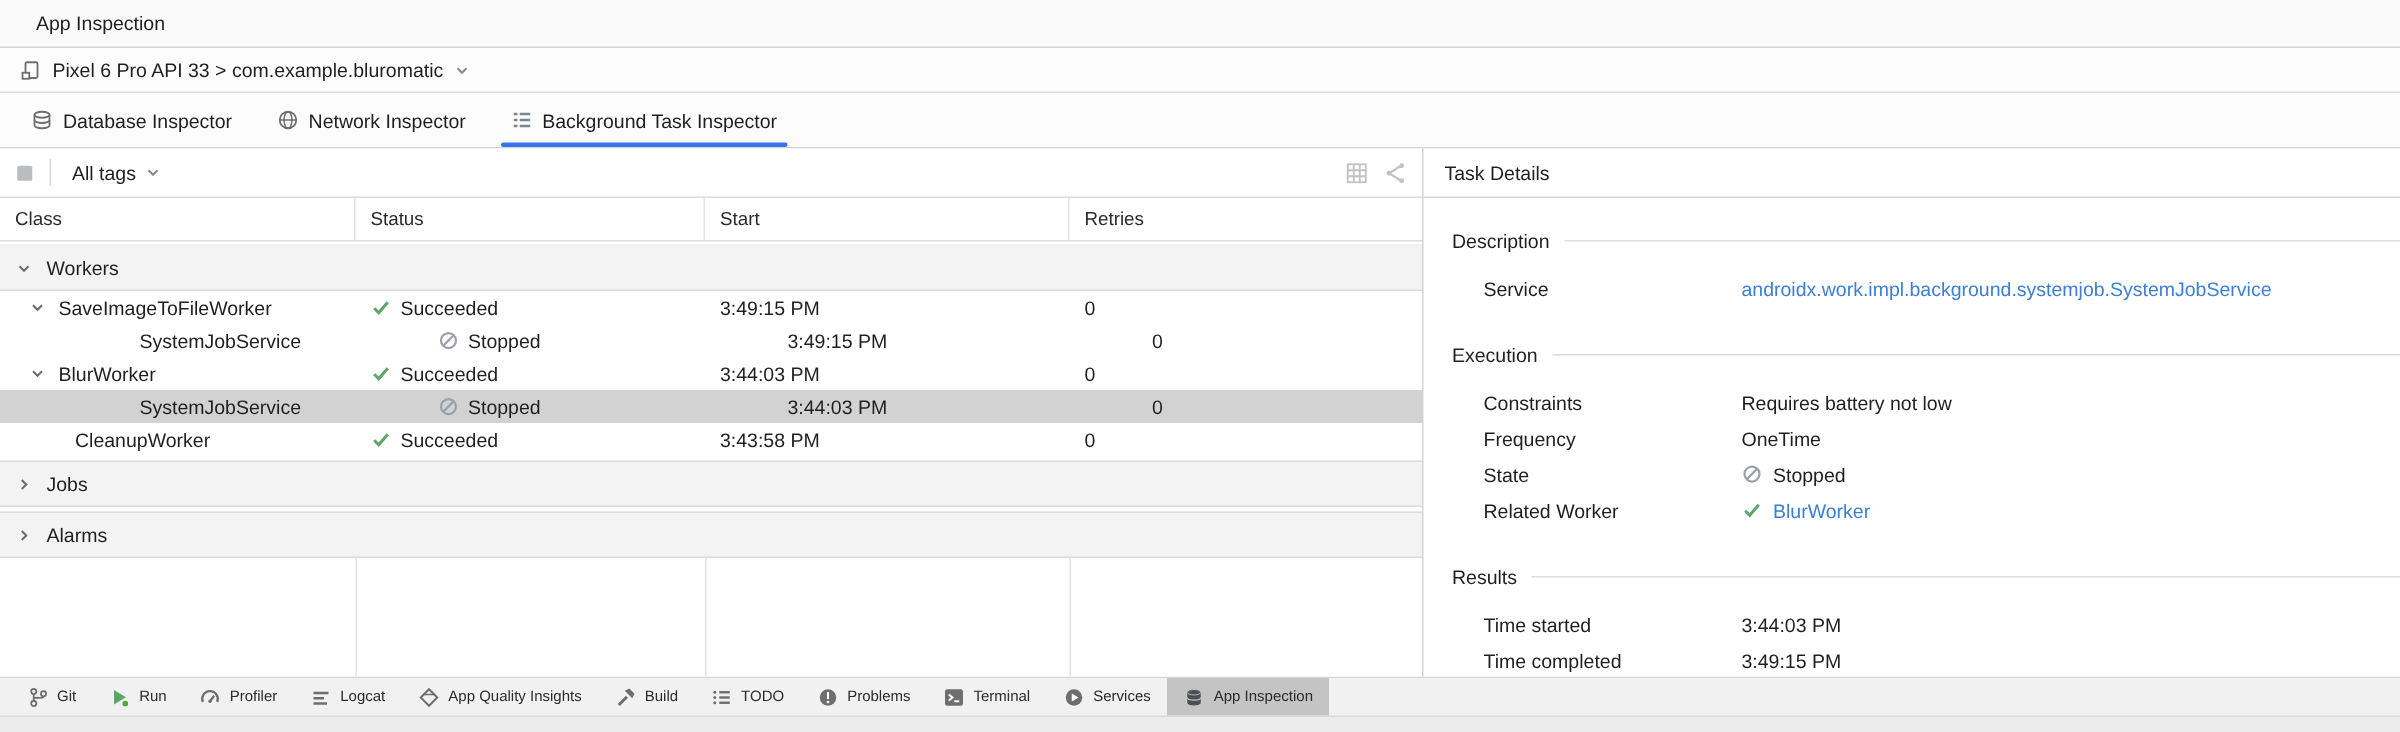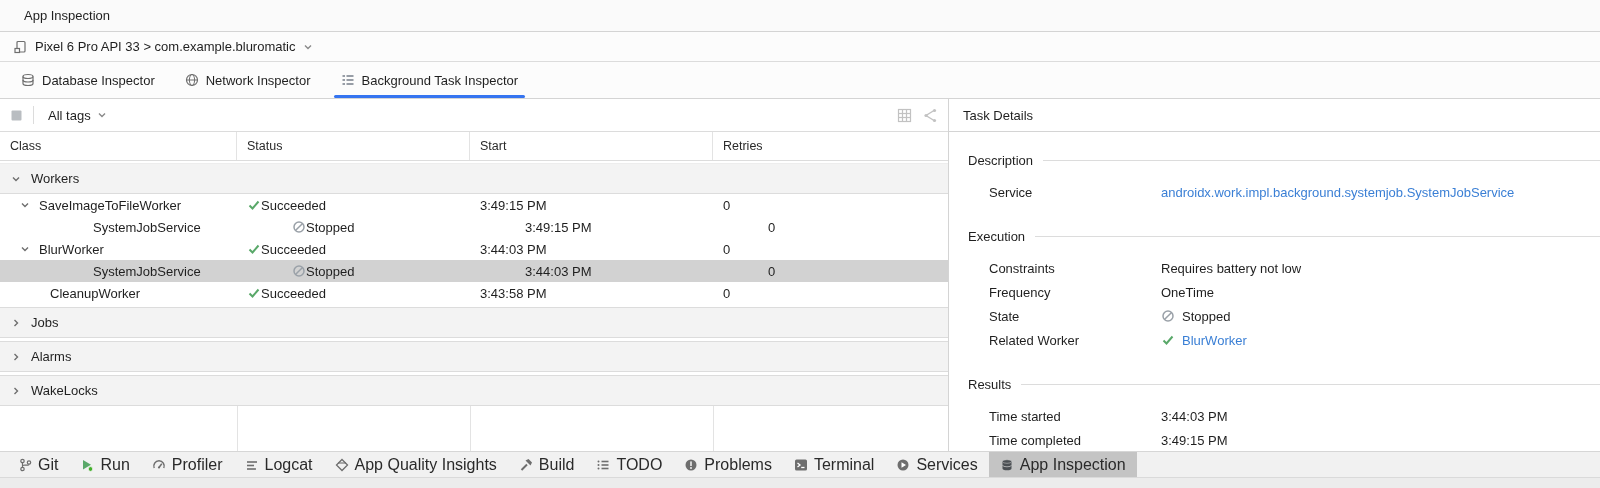--- a/index.html
+++ b/index.html
@@ -54,21 +54,21 @@
   .group-row {
     height: 31px; background: #f3f3f3; border-bottom: 1px solid #dcdcdc;
     display: flex; align-items: center; gap: 9px; padding-left: 10px;
   }
   .group-row.gap-top { margin-top: 3px; border-top: 1px solid #dcdcdc; height: 31px; }
   .group-row.first { margin-top: 2px; border-top: 1px solid #ededed; }
 
   .row { height: 22px; display: flex; align-items: stretch; }
   .row.selected { background: #d2d2d2; }
   .cell { display: flex; align-items: center; }
-  .cell.c1 { width: 237px; } .cell.c2 { width: 233px; padding-left: 10px; }
+  .cell.c1 { width: 237px; } .cell.c2 { width: 233px; padding-left: 10px; gap: 6px; }
   .cell.c3 { width: 243px; padding-left: 10px; } .cell.c4 { flex: 1; padding-left: 10px; }
   .indent-1 { padding-left: 19px; gap: 8px; }
   .indent-1b { padding-left: 50px; }
   .indent-2 { padding-left: 48px; margin-left: 45px; }
 
   .empty-grid { flex: 1; position: relative; }
   .vline { position: absolute; top: 0; bottom: 0; width: 1px; background: #e3e3e3; }
 
   
   .details-header { height: 33px; display: flex; align-items: center; padding: 0 14px; border-bottom: 1px solid #d4d4d4; }
@@ -77,21 +77,21 @@
   .section-title .rule { flex: 1; height: 1px; background: #dcdcdc; }
   .mt4 { margin-top: 8px; } .mt6 { margin-top: 10px; } .mt22 { margin-top: 22px; text-align: center; }
   .kv { display: flex; align-items: center; height: 24px; margin-left: 40px; }
   .kv .k { width: 172px; }
   .kv .v { display: flex; align-items: center; gap: 7px; }
   .link { color: #3a7fd5; }
 
   
   .bottom-toolbar {
     height: 26px; background: #f1f1f1; border-top: 1px solid #d6d6d6;
-    display: flex; align-items: stretch; padding-left: 8px; font-size: 16px; color: #2a2a2a;
+    display: flex; align-items: stretch; padding-left: 8px; font-size: 10px; color: #2a2a2a;
   }
   .bt-item { display: flex; align-items: center; gap: 6px; padding: 0 11px; }
   .bt-item.active { background: #c4c4c4; }
   .status-strip { height: 11px; background: #ececec; border-top: 1px solid #dadada; }
 </style>
 </head>
 <body>
 
 <div class="titlebar">
   <span>App Inspection</span>
@@ -312,28 +312,20 @@
 
     <div class="group-row gap-top">
       <span>
         <svg width="12" height="12" viewBox="0 0 12 12">
             <polyline points="4.5,3 7.5,6 4.5,9" fill="none" stroke="#6e6e6e" stroke-width="1.4"></polyline>
           </svg>
       </span>
       <span>Alarms</span>
     </div>
 
-    <div class="group-row gap-top">
-      <span>
-        <svg width="12" height="12" viewBox="0 0 12 12">
-            <polyline points="4.5,3 7.5,6 4.5,9" fill="none" stroke="#6e6e6e" stroke-width="1.4"></polyline>
-          </svg>
-      </span>
-      <span>WakeLocks</span>
-    </div>
 
     <div class="empty-grid">
       <div class="vline" style="left:237px"></div>
       <div class="vline" style="left:470px"></div>
       <div class="vline" style="left:713px"></div>
     </div>
   </div>
 
   <div class="details-pane">
     <div class="details-header">

